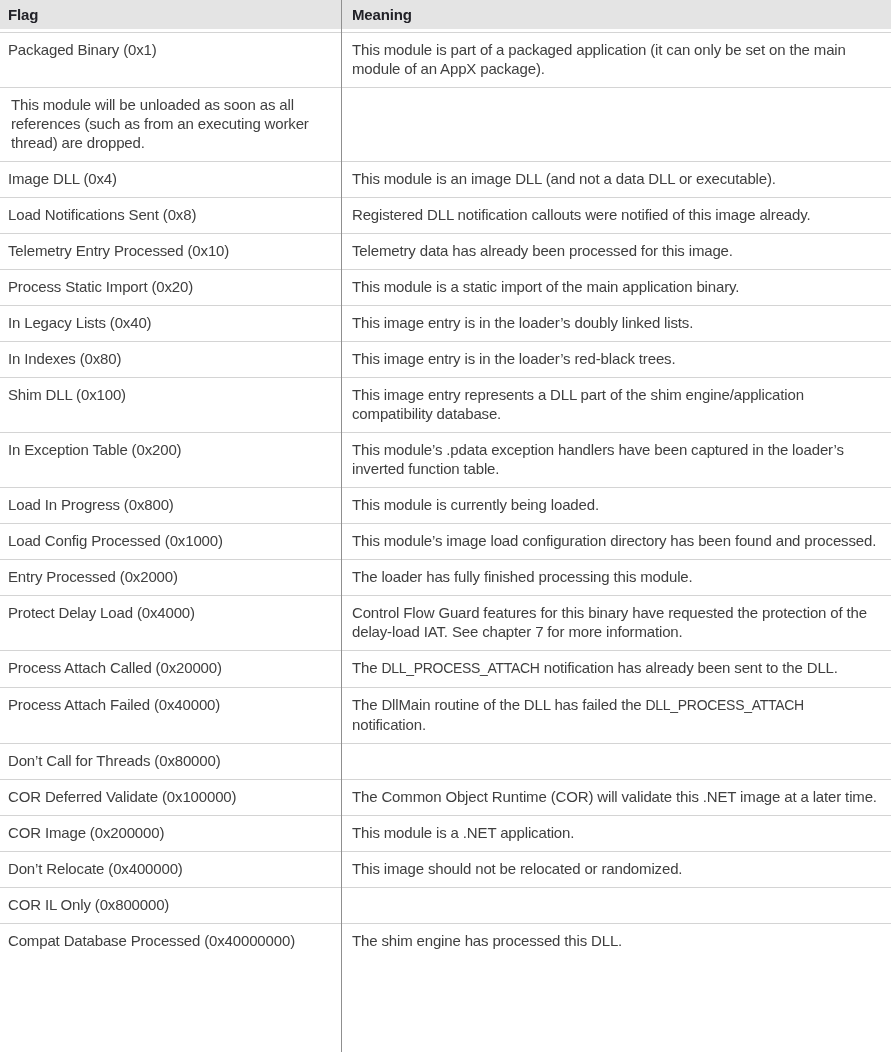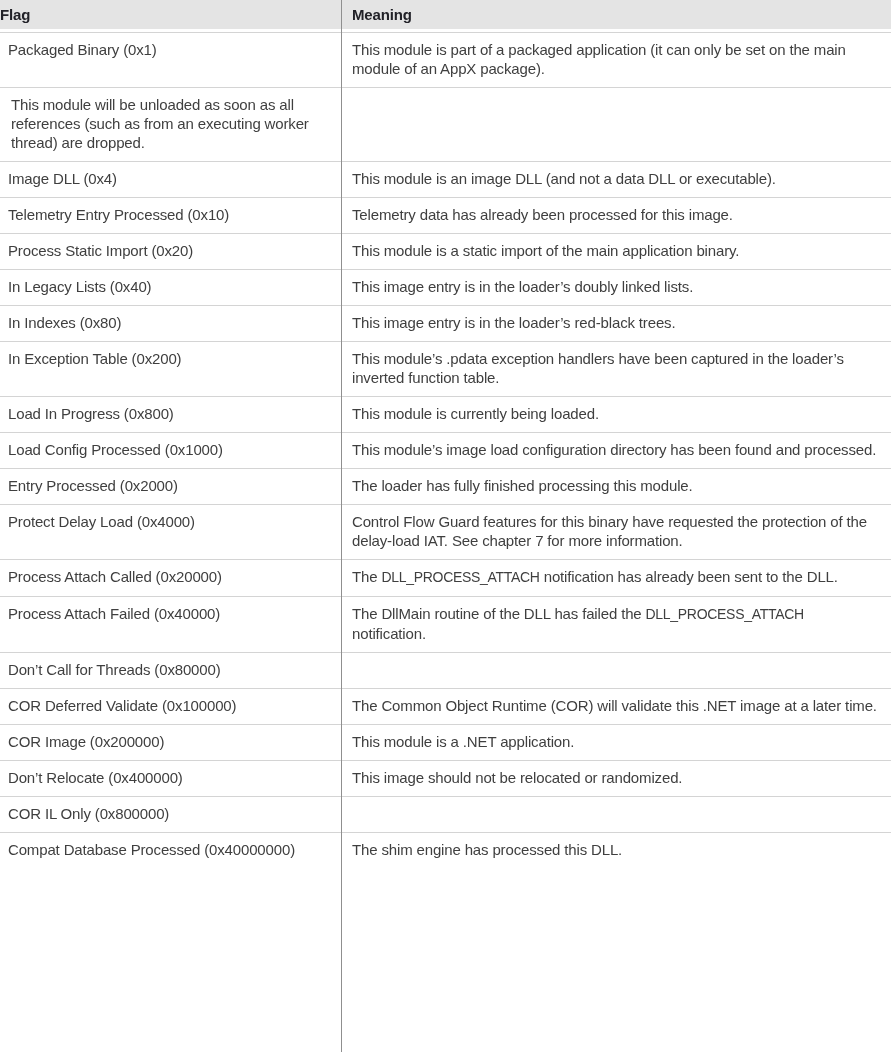--- a/index.html
+++ b/index.html
@@ -37,21 +37,21 @@
     grid-template-columns: 341px 1fr;
     height: 29px;
     background: var(--header-bg);
   }
   .thead .cell {
     font-size: 15px;
     font-weight: bold;
     color: var(--header-text);
     padding-top: 5px;
   }
-  .thead .cell.c1 { padding-left: 0; }
+  .thead .cell.c1 { padding-left: 8px; }
   .thead .cell.c2 { padding-left: 11px; }
   .tbody { margin-top: 3px; }
   .trow {
     display: grid;
     grid-template-columns: 341px 1fr;
     border-bottom: 1px solid var(--row-border);
   }
   .trow:first-child { border-top: 1px solid var(--row-border); }
   .trow:last-child { border-bottom: none; }
   .cell {
@@ -86,20 +86,24 @@
 
     <div class="trow">
       <div class="cell c2"><span>This module will be unloaded as soon as all references (such as from an executing worker thread) are dropped.</span></div>
     </div>
 
     <div class="trow">
       <div class="cell c1">Image DLL (0x4)</div>
       <div class="cell c2"><span>This module is an image DLL (and not a data DLL or executable).</span></div>
     </div>
 
+    <div class="trow">
+      <div class="cell c1">Load Notifications Sent (0x8)</div>
+      <div class="cell c2"><span>Registered DLL notification callouts were notified of this image already.</span></div>
+    </div>
 
     <div class="trow">
       <div class="cell c1">Telemetry Entry Processed (0x10)</div>
       <div class="cell c2"><span>Telemetry data has already been processed for this image.</span></div>
     </div>
 
     <div class="trow">
       <div class="cell c1">Process Static Import (0x20)</div>
       <div class="cell c2"><span>This module is a static import of the main application binary.</span></div>
     </div>
@@ -107,20 +111,24 @@
     <div class="trow">
       <div class="cell c1">In Legacy Lists (0x40)</div>
       <div class="cell c2"><span>This image entry is in the loader’s doubly linked lists.</span></div>
     </div>
 
     <div class="trow">
       <div class="cell c1">In Indexes (0x80)</div>
       <div class="cell c2"><span>This image entry is in the loader’s red-black trees.</span></div>
     </div>
 
+    <div class="trow">
+      <div class="cell c1">Shim DLL (0x100)</div>
+      <div class="cell c2"><span>This image entry represents a DLL part of the shim engine/application compatibility database.</span></div>
+    </div>
 
     <div class="trow">
       <div class="cell c1">In Exception Table (0x200)</div>
       <div class="cell c2"><span>This module’s .pdata exception handlers have been captured in the loader’s inverted function table.</span></div>
     </div>
 
     <div class="trow">
       <div class="cell c1">Load In Progress (0x800)</div>
       <div class="cell c2"><span>This module is currently being loaded.</span></div>
     </div>

